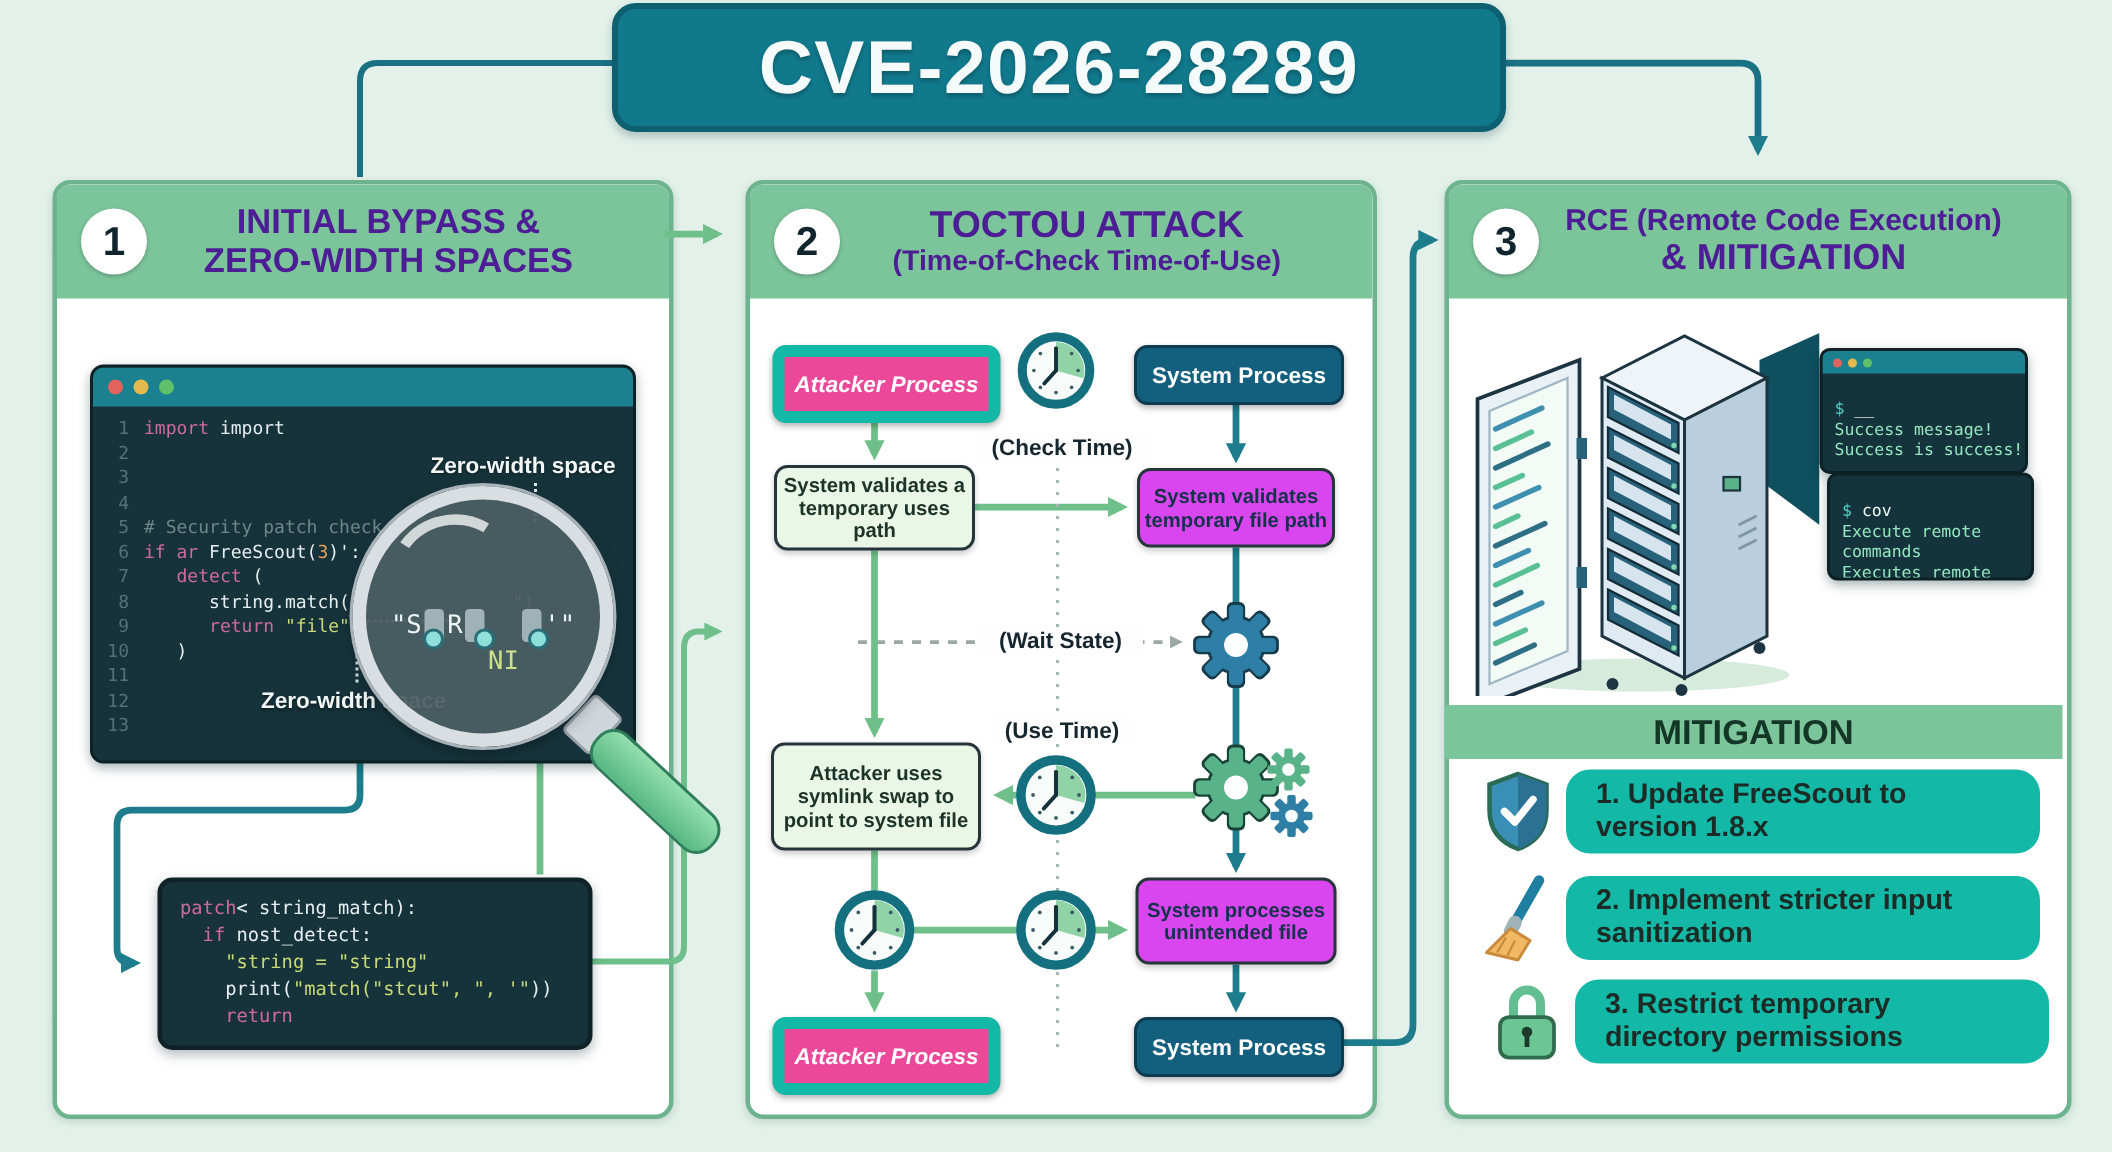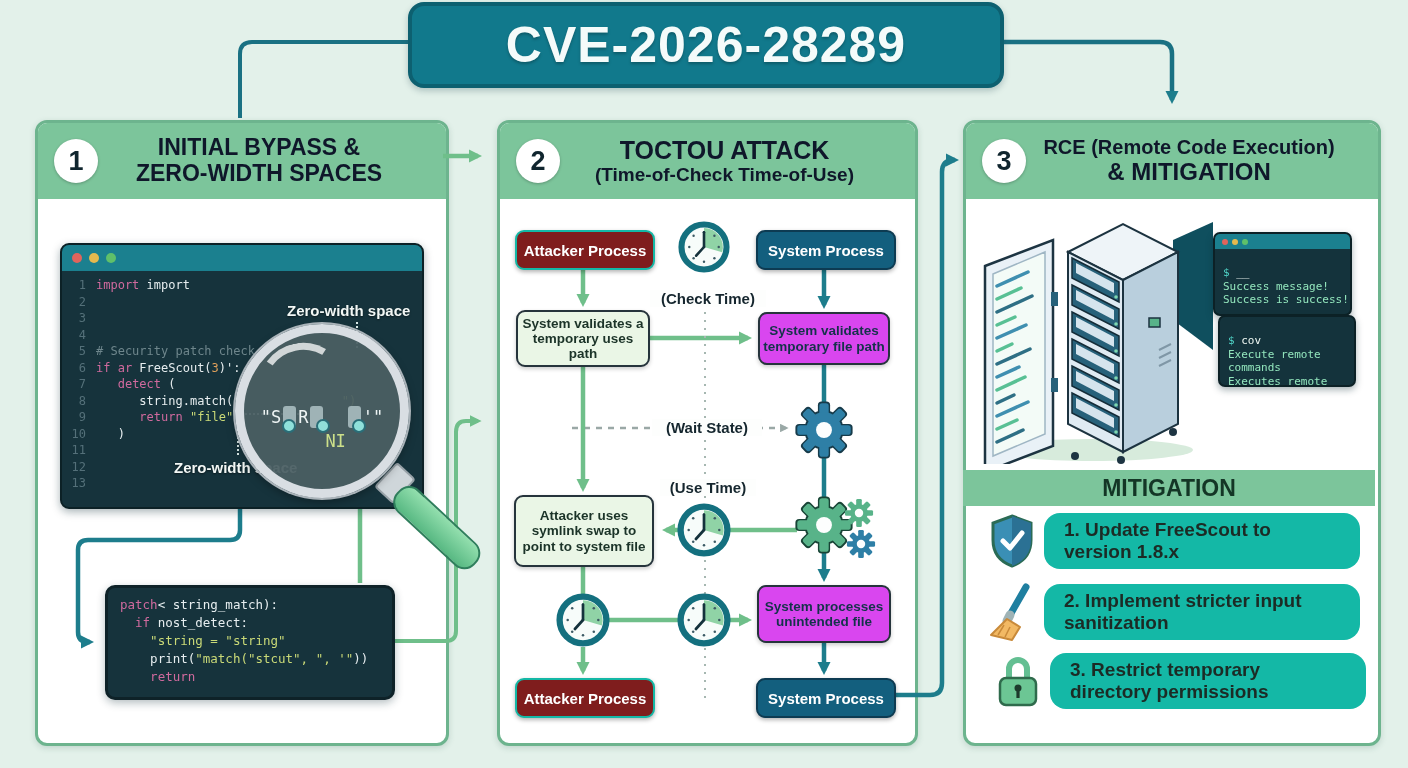--- a/index.html
+++ b/index.html
@@ -18,21 +18,21 @@
   .panel{background:#ffffff;border:3px solid #6db48e;border-radius:12px;z-index:2;overflow:hidden;
     box-shadow:0 2px 6px rgba(40,90,70,.18);}
   #panel1{left:35px;top:120px;width:408px;height:620px;}
   #panel2{left:497px;top:120px;width:415px;height:620px;}
   #panel3{left:963px;top:120px;width:412px;height:620px;}
   .panel-header{position:absolute;left:0;top:0;right:0;height:76px;background:#7cc59b;
     display:flex;align-items:center;}
   .num-circle{position:absolute;left:16px;top:16px;width:44px;height:44px;border-radius:50%;
     background:#ffffff;display:flex;align-items:center;justify-content:center;
     font-size:27px;font-weight:700;color:#10252e;box-shadow:0 1px 3px rgba(0,0,0,.25);}
-  .panel-title{width:100%;text-align:center;padding-left:40px;padding-right:6px;color:#0f172a;
+  .panel-title{width:100%;text-align:center;padding-left:40px;padding-right:6px;color:#4c1d95;
     font-weight:700;line-height:1.12;}
   #panel1 .panel-title{font-size:23px;}
   #panel2 .panel-title .l1{font-size:25px;display:block;}
   #panel2 .panel-title .l2{font-size:19px;display:block;}
   #panel3 .panel-title .l1{font-size:20px;display:block;}
   #panel3 .panel-title .l2{font-size:24px;display:block;}
 
   
   #wires{left:0;top:0;z-index:3;pointer-events:none;}
 
@@ -73,21 +73,21 @@
 
   
   .patch{left:105px;top:585px;width:290px;height:115px;background:#16333c;border:3px solid #0e2228;
     border-radius:10px;z-index:4;padding:9px 12px;box-sizing:border-box;
     font-family:"DejaVu Sans Mono",monospace;font-size:12.5px;box-shadow:0 3px 8px rgba(10,40,50,.3);}
   .patch .cl{height:18px;}
 
   
   .flow-dark{z-index:4;border-radius:9px;display:flex;align-items:center;justify-content:center;
     color:#ffffff;font-weight:700;font-size:15px;box-shadow:0 2px 4px rgba(0,0,0,.3);text-align:center;}
-  .fd-green{background:#7f1d1d;border:2px solid #14b8a6;}
+  .fd-green{background:#ec4899;border:8px solid #14b8a6;font-style:italic;}
   .fd-teal{background:#135f7e;border:2px solid #0d3b52;}
   .flow-light{z-index:4;border-radius:9px;display:flex;align-items:center;justify-content:center;
     font-weight:700;font-size:13.5px;line-height:1.12;text-align:center;padding:3px;box-sizing:border-box;
     box-shadow:0 2px 4px rgba(0,0,0,.2);}
   .fl-green{background:#eaf6e6;border:2px solid #26343c;color:#1b3328;}
   .fl-blue{background:#d946ef;border:2px solid #26343c;color:#14324a;}
   .flow-label{z-index:4;font-weight:700;font-size:15px;color:#15262e;text-align:center;
     background:#fdfefd;padding:0 3px;}
   .icon-abs{z-index:4;}
 

